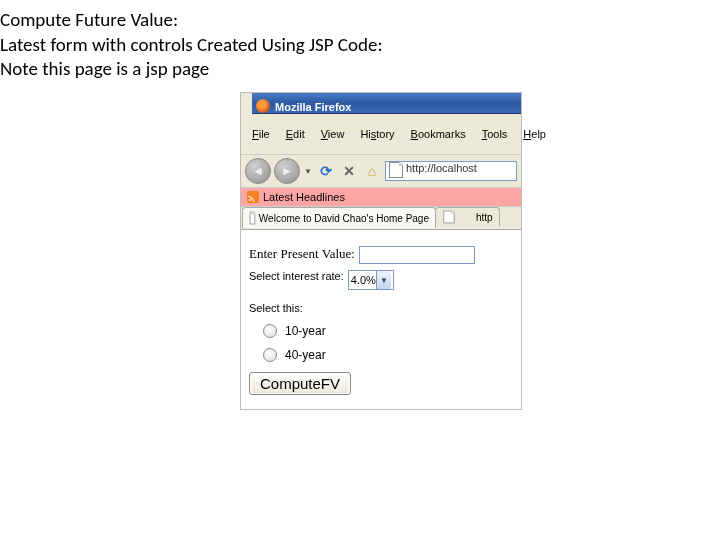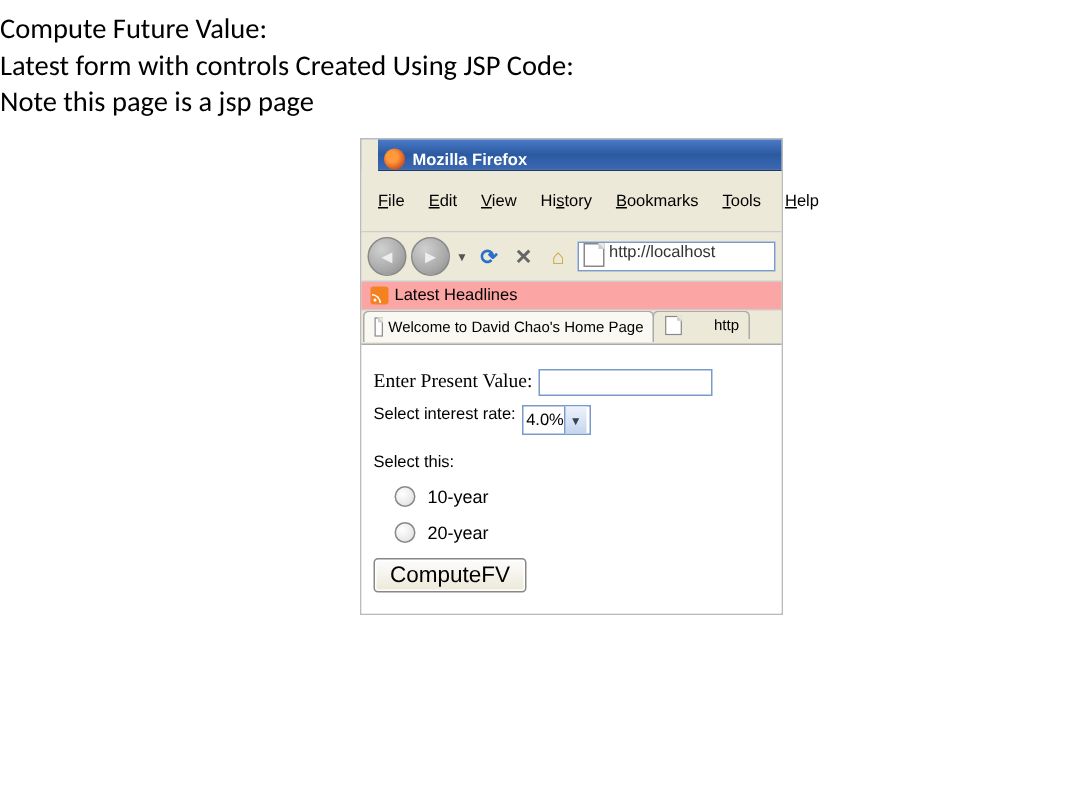--- a/index.html
+++ b/index.html
@@ -297,20 +297,20 @@
       <span>Select this:</span>
     </div>
 
     <div class="radio-group">
       <div class="radio-row">
         <span class="radio-dot"></span>
         <span>10-year</span>
       </div>
       <div class="radio-row">
         <span class="radio-dot"></span>
-        <span>20-year</span>
+        <span>40-year</span>
       </div>
     </div>
 
     <button class="win-button">ComputeFV</button>
 
   </div>
 </div>
 
 </body></html>

